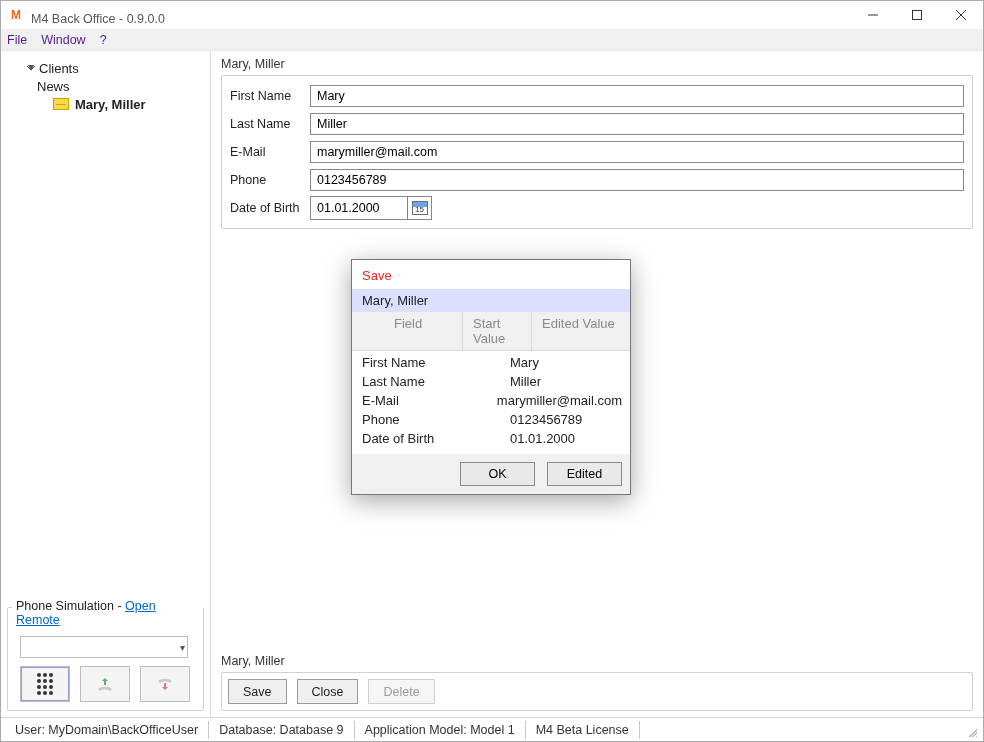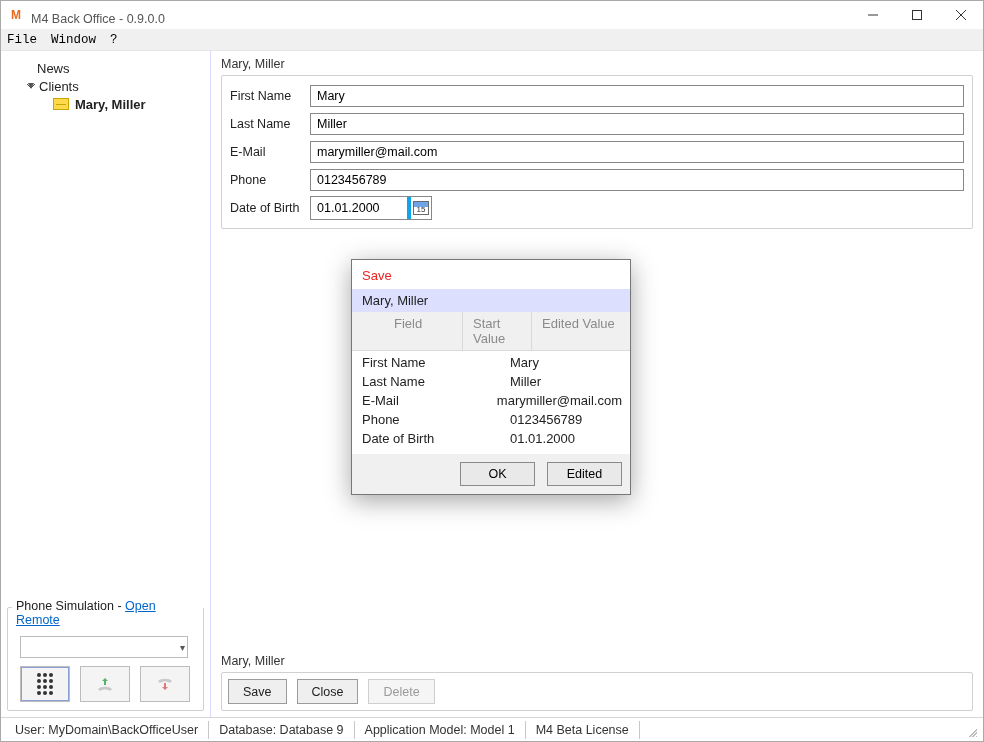--- a/index.html
+++ b/index.html
@@ -9,21 +9,21 @@
   
   .titlebar { height:28px; display:flex; align-items:center; padding:0 0 0 6px; background:#fff; }
   .titlebar .logo { width:18px; height:18px; margin-right:6px; display:flex; align-items:center; justify-content:center; font-weight:900; font-size:12px; color:#e66a1f; }
   .titlebar .title { flex:0 0 auto; color:#555;margin-top:8px; }
   .titlebar .spacer { flex:1; }
   .winbtn { width:44px; height:28px; display:flex; align-items:center; justify-content:center; color:#444; }
   .winbtn svg { width:10px; height:10px; }
   
   
   .menubar { height:22px; background:#f0f0f0; display:flex; align-items:center; padding:0 6px; gap:14px; border-bottom:1px solid #e6e6e6; }
-  .menubar .menu { color:#000000;font-family:Liberation Mono, monospace; }
+  .menubar .menu { color:#4c1d95; }
   
   
   .body { flex:1; display:flex; overflow:hidden; }
   .sidebar { width:210px; display:flex; flex-direction:column; border-right:1px solid #d9d9ff; padding:8px 6px 6px 6px; }
   .tree { flex:1; font-size:13px; }
   .tree-row { display:flex; align-items:center; height:18px; padding-left:18px; }
   .tree-row.top { padding-left:30px; }
   .tree-row.child { padding-left:46px; font-weight:700; }
   .tree-toggle { width:12px; height:12px; display:inline-flex; align-items:center; justify-content:center; margin-right:2px; color:#555; }
   .tree-ico { width:16px; height:12px; background:#ffd94a; border:1px solid #c7a500; margin-right:6px; position:relative; }
@@ -43,21 +43,21 @@
   
   
   .content { flex:1; display:flex; flex-direction:column; padding:6px 10px 6px 10px; overflow:hidden; }
   .crumb { height:18px; color:#333; }
   .form { border:1px solid #d0d0d0; border-radius:2px; padding:6px 8px 6px 8px; flex:0 0 auto; }
   .form-row { display:flex; align-items:center; height:28px; }
   .form-row label { width:80px; color:#222; }
   .form-row input.full { flex:1; height:22px; border:1px solid #888; padding:0 6px; font:inherit; }
   .dob-wrap { display:flex; align-items:center; border:1px solid #888; height:24px; }
   .dob-wrap input { border:none; width:96px; height:22px; padding:0 6px; font:inherit; outline:none; }
-  .dob-btn { width:24px; height:22px; border-left:4px solid #0ea5e9; display:flex; align-items:center; justify-content:center; background:#fff; }
+  .dob-btn { width:24px; height:22px; border-left:1px solid #0ea5e9; display:flex; align-items:center; justify-content:center; background:#fff; }
   .cal-icon { width:16px; height:14px; border:1px solid #6a6a6a; position:relative; background:linear-gradient(#6fa3e8 0 40%, #fff 40%); display:flex; align-items:flex-end; justify-content:center; font-size:8px; color:#333; }
   
   .form-spacer { flex:1; }
   
   .crumb2 { height:18px; color:#333; margin-top:6px; }
   .btnbar { border:1px solid #d0d0d0; border-radius:2px; padding:6px; display:flex; gap:10px; }
   button.std { height:25px; padding:0 14px; border:1px solid #9b9b9b; background:#efefef; font:inherit; color:#222; }
   button.std:disabled { color:#9a9a9a; border-color:#cfcfcf; background:#f5f5f5; }
   
   
@@ -117,32 +117,32 @@
   <div class="menubar">
     <span class="menu">File</span>
     <span class="menu">Window</span>
     <span class="menu">?</span>
   </div>
 
   <div class="body">
 
     <div class="sidebar">
       <div class="tree">
-        <div class="tree-row top">
-          <span>News</span>
-        </div>
         <div class="tree-row">
           <span class="tree-toggle">
             <svg width="10" height="10" viewBox="0 0 10 10">
                 <path d="M1 3 L5 7 L9 3" fill="none" stroke="#555" stroke-width="1" transform="rotate(0 5 5)"></path>
                 <path d="M2 2 L8 5 L2 8 Z" fill="#555" transform="rotate(90 5 5)"></path>
               </svg>
           </span>
           <span>Clients</span>
         </div>
+        <div class="tree-row top">
+          <span>News</span>
+        </div>
         <div class="tree-row child">
           <span class="tree-ico"></span>
           <span>Mary, Miller</span>
         </div>
       </div>
 
       <div class="ps-fieldset">
         <div class="ps-legend">
           <span>Phone Simulation - </span><a href="#">Open Remote</a>
         </div>

